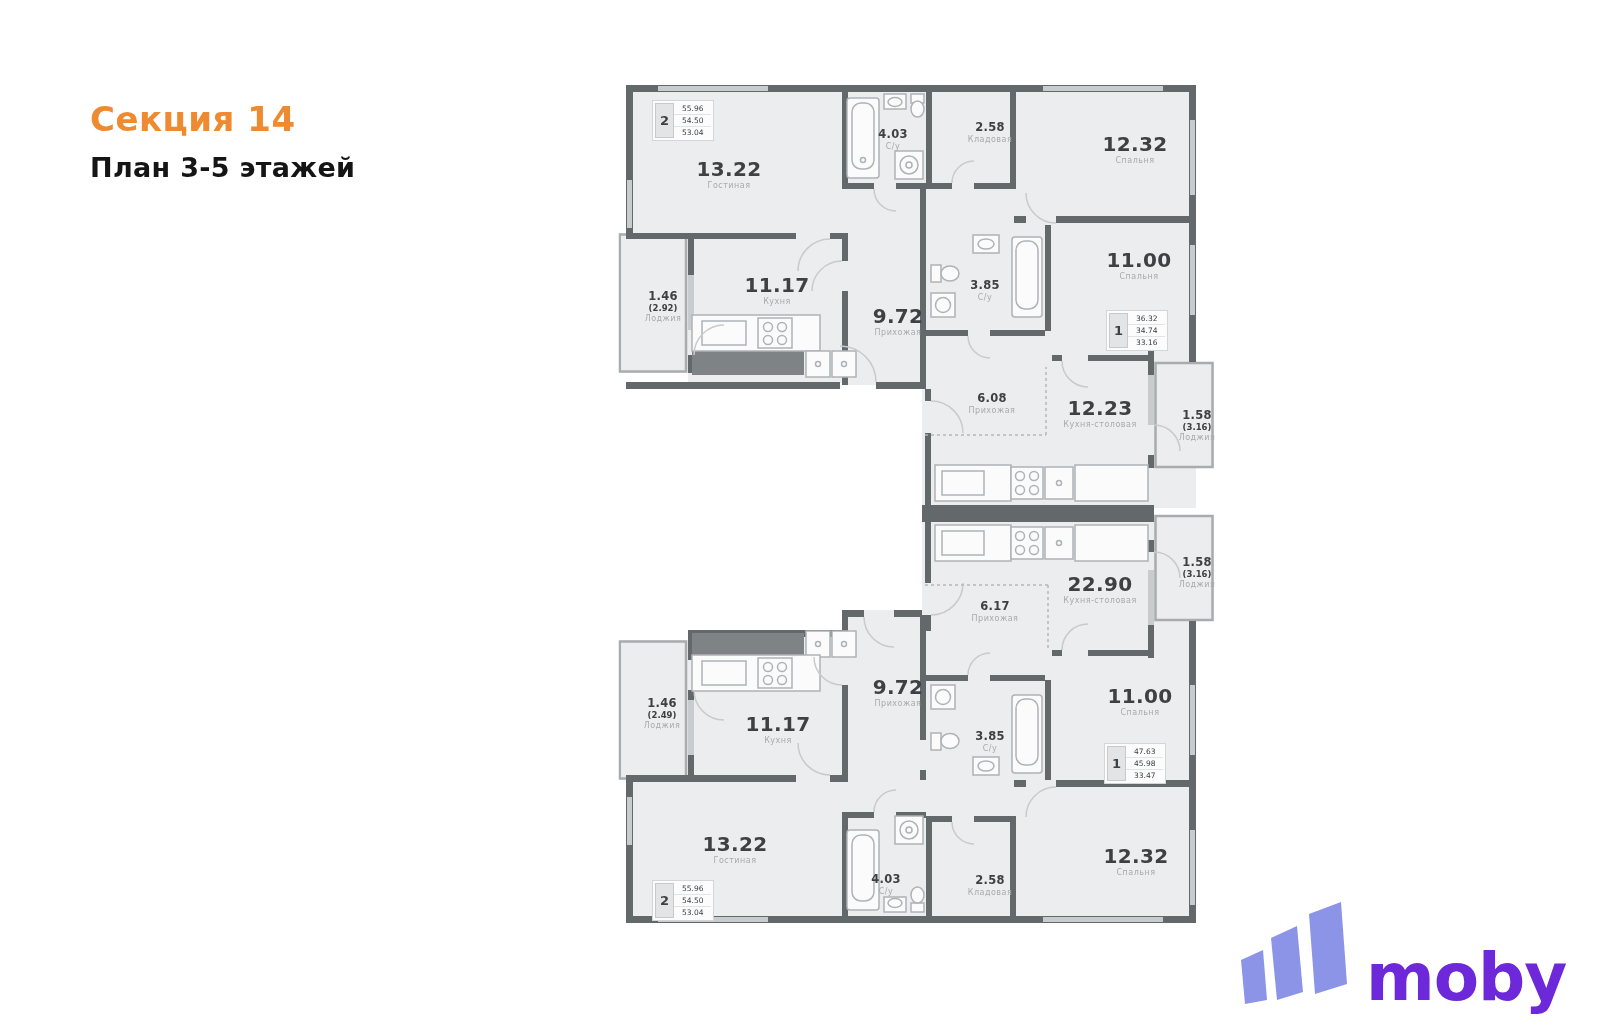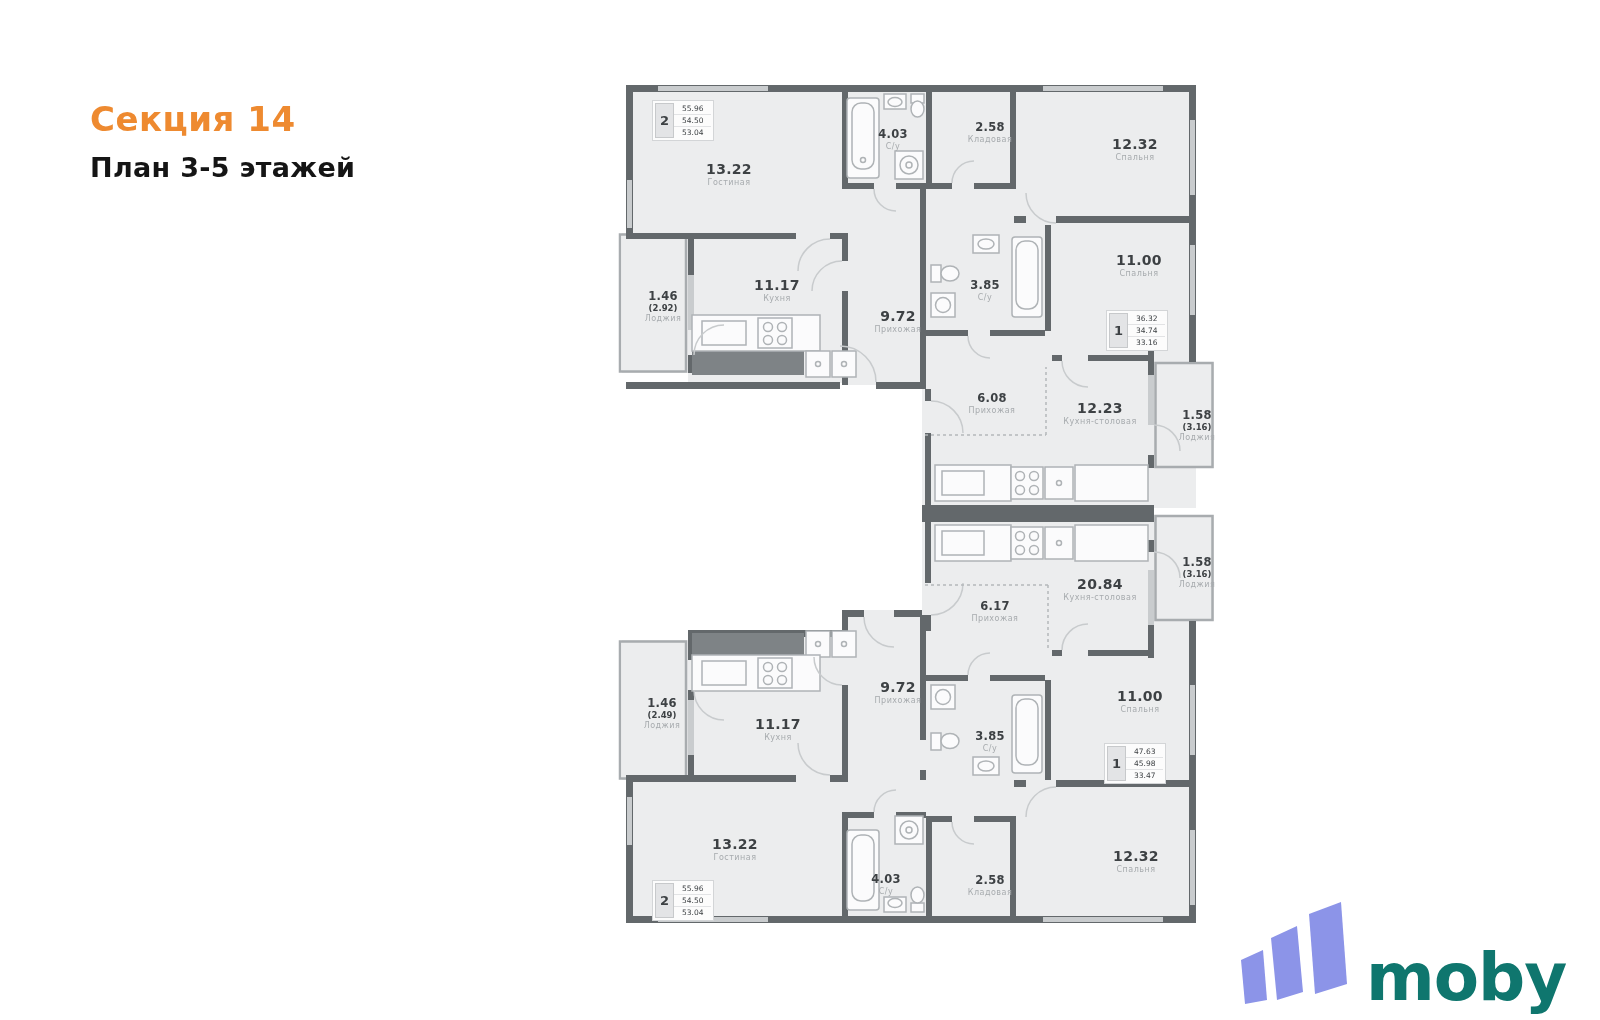--- a/index.html
+++ b/index.html
@@ -12,21 +12,21 @@
   .h-building,.h-section{
     color:#EE8A30;font-size:34px;font-weight:bold;line-height:1.0;letter-spacing:0.5px;
   }
   .h-section{margin-top:22px;}
   .h-plan{color:#151515;font-size:27px;font-weight:bold;margin-top:16px;letter-spacing:0.3px;}
 
   .floorplan{position:absolute;left:0;top:0;width:1600px;height:1020px;}
   .plan-svg{position:absolute;left:618px;top:85px;}
 
   .room-label{position:absolute;transform:translate(-50%,-50%);text-align:center;white-space:nowrap;}
-  .room-label .ra{font-size:14px;font-weight:bold;color:#3D4144;letter-spacing:0.3px;line-height:1.1;}
+  .room-label .ra{font-size:20px;font-weight:bold;color:#3D4144;letter-spacing:0.3px;line-height:1.1;}
   .room-label .rx{font-size:8.5px;font-weight:bold;color:#3D4144;line-height:1.2;}
   .room-label .rn{font-size:8px;color:#A7ABAE;letter-spacing:0.5px;line-height:1.3;margin-top:1px;}
   .room-label.sm .ra{font-size:11.5px;}
 
   .apt-badge{
     position:absolute;display:flex;align-items:stretch;
     background:#fcfcfc;border:1px solid #d3d5d7;padding:2px;box-sizing:border-box;
   }
   .apt-num{
     width:17px;background:#e3e4e6;border:1px solid #c7c9cb;
@@ -35,21 +35,21 @@
   }
   .apt-areas{display:flex;flex-direction:column;justify-content:center;}
   .apt-areas div{
     font-size:7.5px;color:#3D4144;text-align:center;
     padding:0 8px;line-height:11px;border-bottom:1px solid #e2e3e5;
   }
   .apt-areas div:last-child{border-bottom:none;}
 
   .logo{position:absolute;left:1237px;top:897px;display:flex;align-items:flex-end;height:108px;}
   .logo-text{
-    font-size:66px;font-weight:bold;color:#0f766e;line-height:0.82;
+    font-size:66px;font-weight:bold;color:#6d28d9;line-height:0.82;
     letter-spacing:-1px;margin-left:14px;
   }
 </style>
 </head>
 <body>
 
 <div class="plan-header">
   <div class="h-section">Секция 14</div>
   <div class="h-plan">План 3-5 этажей</div>
 </div>
@@ -336,21 +336,21 @@
     <div class="ra">1.58</div>
     <div class="rx">(3.16)</div>
     <div class="rn">Лоджия</div>
   </div>
   <div class="room-label sm" style="left:1197px;top:573px">
     <div class="ra">1.58</div>
     <div class="rx">(3.16)</div>
     <div class="rn">Лоджия</div>
   </div>
   <div class="room-label" style="left:1100px;top:590px">
-    <div class="ra">20.84</div>
+    <div class="ra">22.90</div>
     <div class="rn">Кухня-столовая</div>
   </div>
   <div class="room-label sm" style="left:995px;top:612px">
     <div class="ra">6.17</div>
     <div class="rn">Прихожая</div>
   </div>
   <div class="room-label sm" style="left:990px;top:742px">
     <div class="ra">3.85</div>
     <div class="rn">С/у</div>
   </div>

